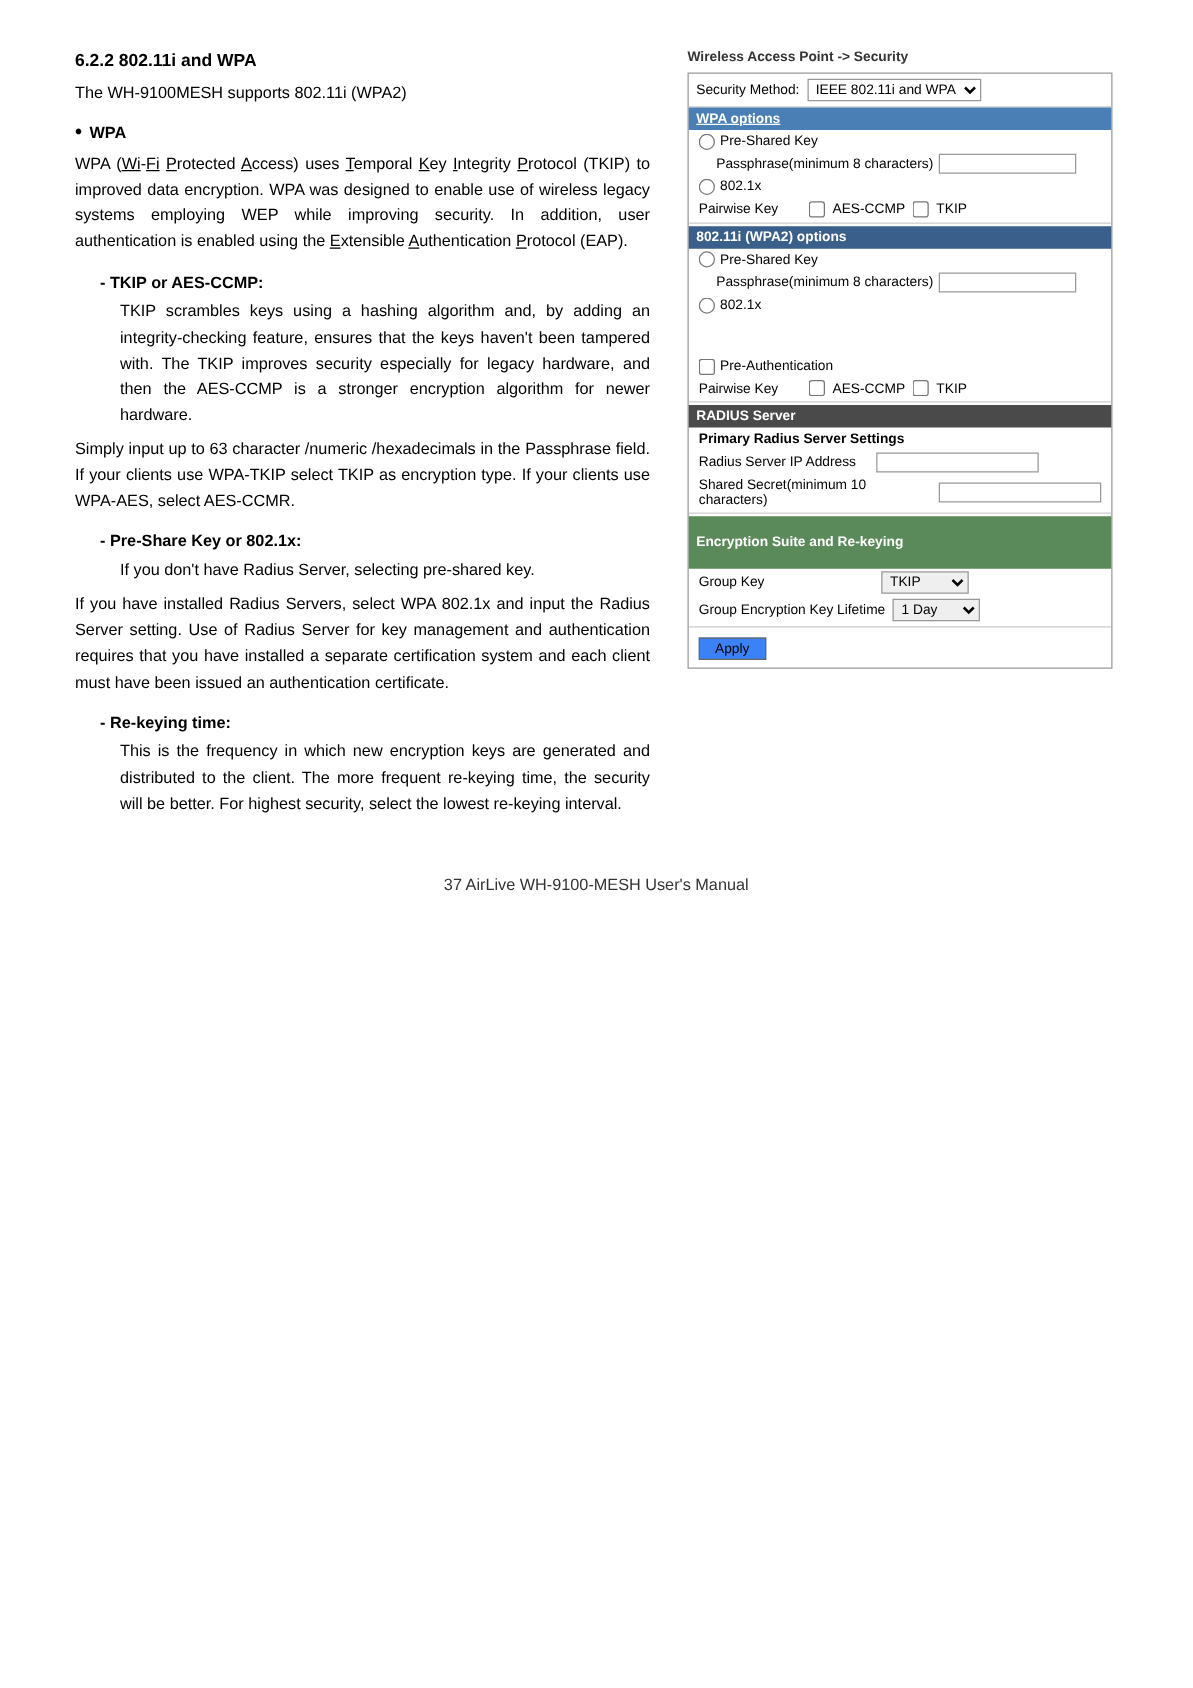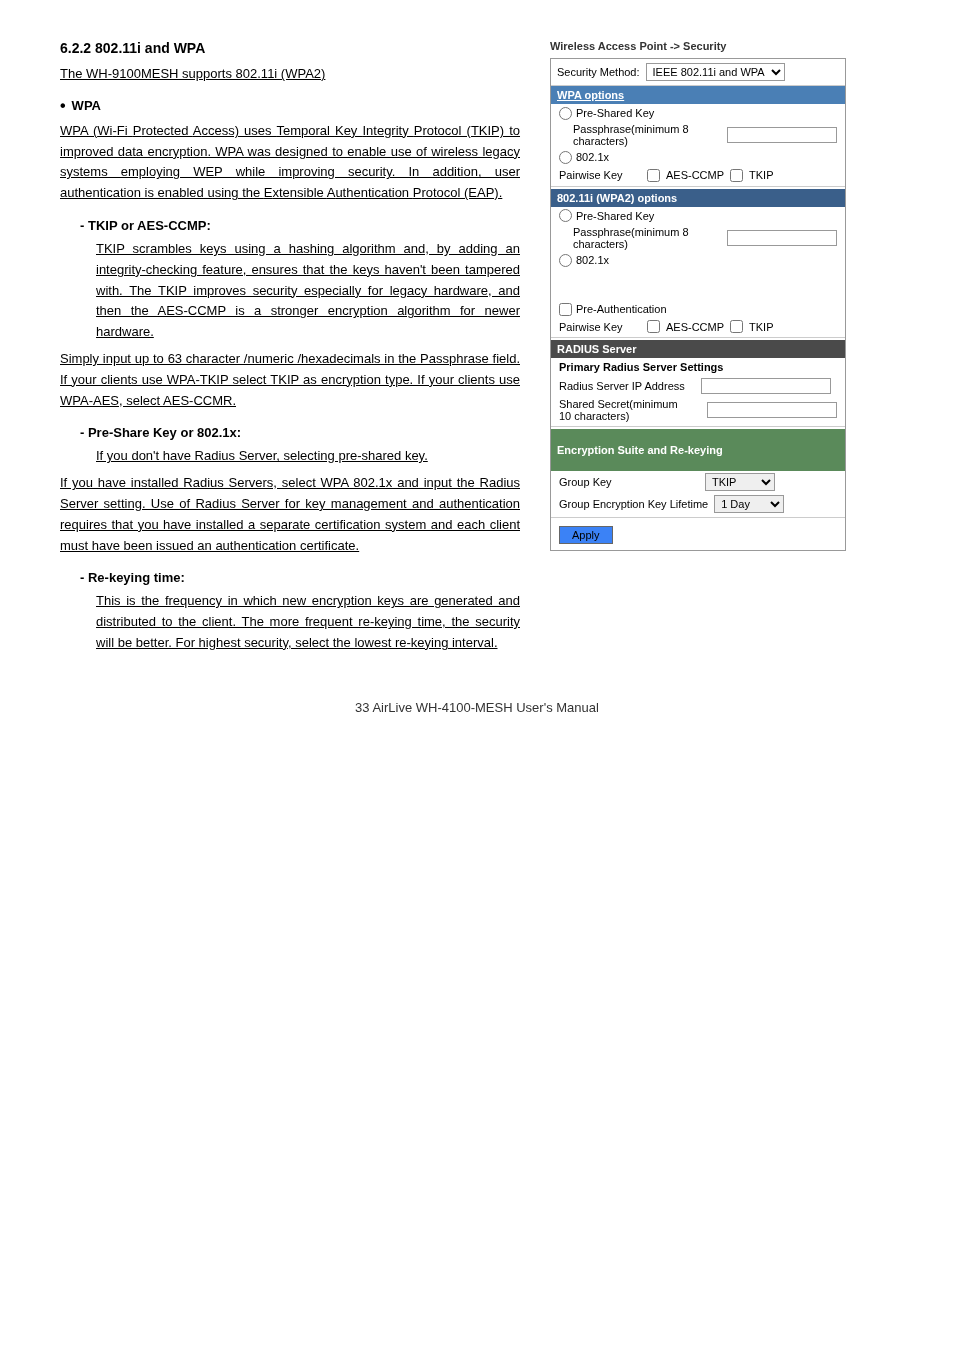--- a/index.html
+++ b/index.html
@@ -14,21 +14,21 @@
     }
     .page-content {
       display: flex;
       gap: 30px;
     }
     .left-col {
       flex: 1;
       max-width: 460px;
     }
     .right-col {
-      width: 296px;
+      width: 340px;
       flex-shrink: 0;
     }
     h2 {
       font-size: 14px;
       font-weight: bold;
       margin-bottom: 8px;
       border-bottom: none;
     }
     .bullet-item {
       font-weight: bold;
@@ -39,21 +39,20 @@
     }
     .bullet-item::before {
       content: "•";
       font-size: 16px;
     }
     p {
       font-size: 13px;
       line-height: 1.6;
       margin-bottom: 8px;
       text-align: justify;
-      text-decoration: underline;
     }
     .sub-heading {
       font-weight: bold;
       margin: 14px 0 6px 20px;
       font-size: 13px;
     }
     .sub-heading::before {
       content: "- ";
     }
     .sub-para {
@@ -367,13 +366,13 @@
       </div>
 
       <div class="divider-line"></div>
 
       <button class="apply-btn">Apply</button>
 
     </div>
   </div>
 </div>
 
-<div class="footer">33   AirLive  WH-4100-MESH  User's  Manual</div>
+<div class="footer">37   AirLive  WH-9100-MESH  User's  Manual</div>
 
 </body></html>

